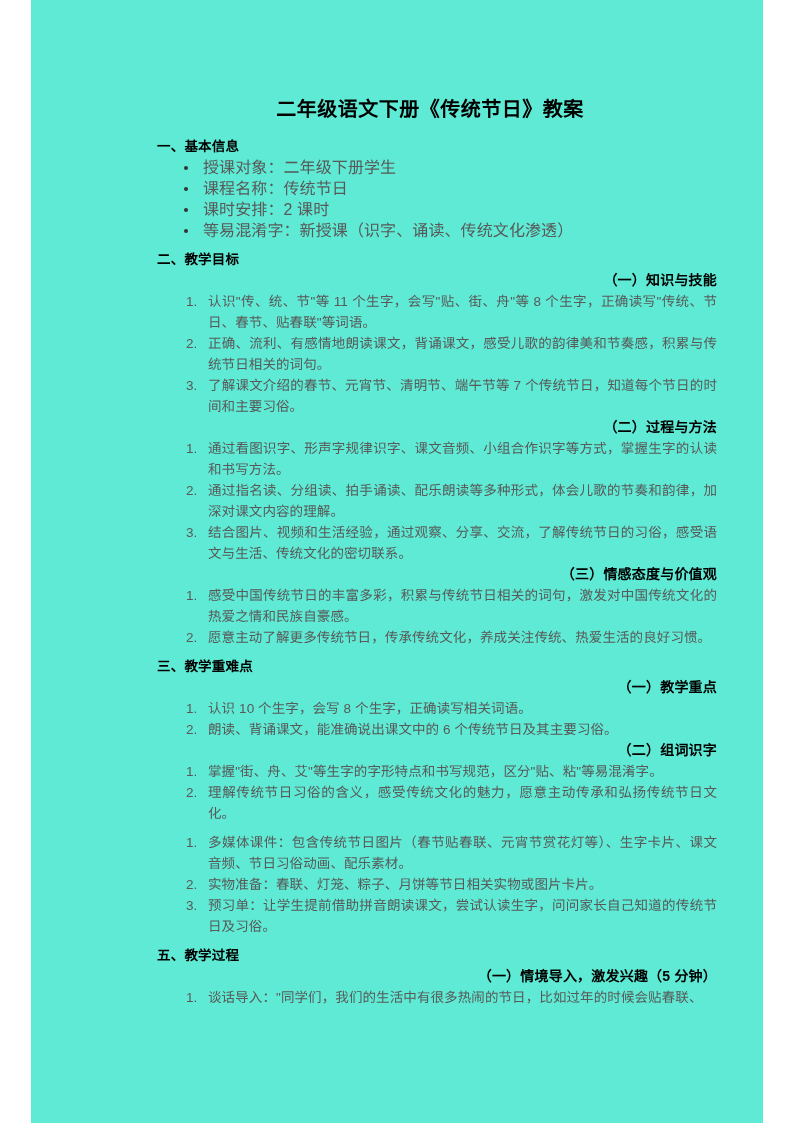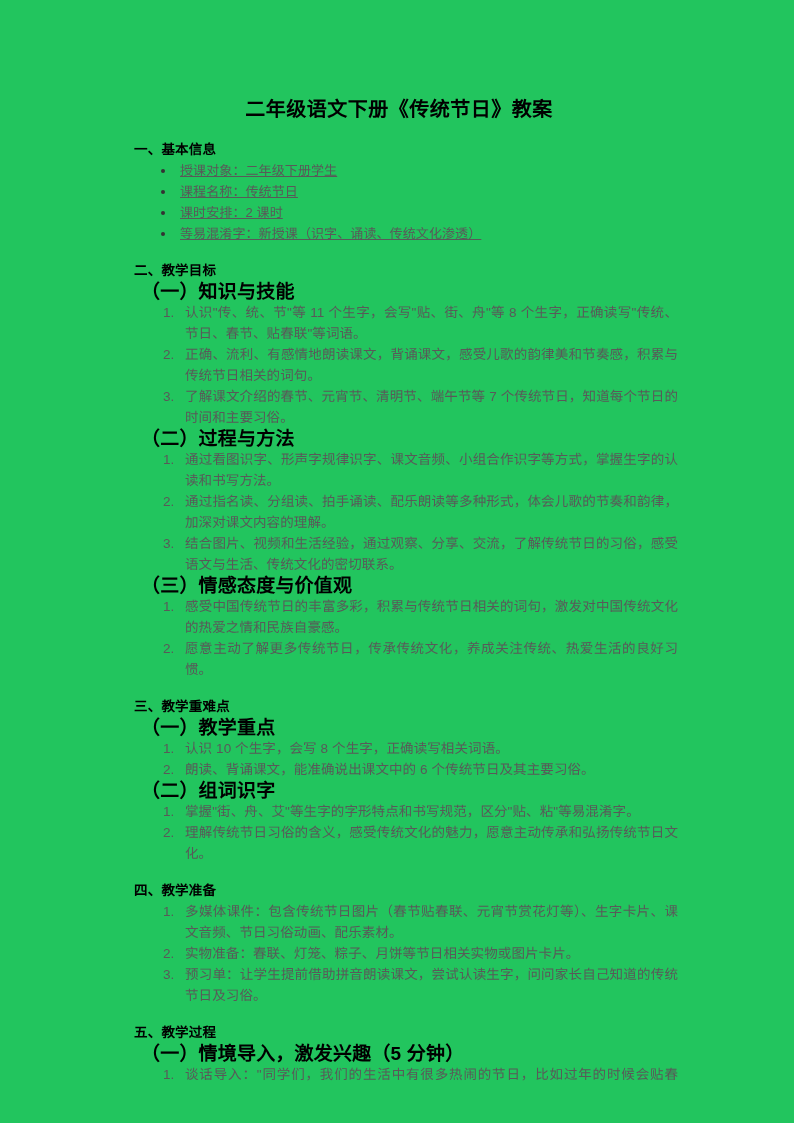--- a/index.html
+++ b/index.html
@@ -3,24 +3,24 @@
 <meta charset="utf-8">
 <title>二年级语文下册《传统节日》教案</title>
 <style>
   html, body {
     margin: 0;
     padding: 0;
     background: #ffffff;
   }
   .page {
     position: relative;
-    width: 794px;
+    width: 732px;
     height: 1123px;
     margin: 0 auto;
-    background: #22c55e;
+    background: #5eead4;
     overflow: hidden;
     font-family: "Liberation Sans", "DejaVu Sans", sans-serif;
     box-sizing: border-box;
   }
   .content {
     position: absolute;
     left: 104px;
     top: 96px;
     width: 590px;
   }
@@ -36,42 +36,42 @@
   .h1 {
     font-size: 13.5px;
     font-weight: bold;
     color: #000000;
     line-height: 21px;
     margin: 0;
     padding-left: 14px;
     letter-spacing: 0.2px;
   }
   .h2 {
-    font-size: 19px;
+    font-size: 14px;
     font-weight: bold;
     color: #000000;
     line-height: 21px;
     margin: 0;
     padding-left: 21px;
     letter-spacing: 0.2px;
+    text-align: right;
   }
   ul.bullets {
     list-style: none;
     margin: 0;
     padding: 0 0 0 39px;
   }
   ul.bullets > li {
     position: relative;
-    font-size: 13px;
+    font-size: 16px;
     color: #595959;
     line-height: 21px;
     padding-left: 21px;
     margin: 0;
     letter-spacing: 0.1px;
-    text-decoration: underline;
   }
   ul.bullets > li::before {
     content: "";
     position: absolute;
     left: 2px;
     top: 9px;
     width: 4px;
     height: 4px;
     border-radius: 50%;
     background: #333333;
@@ -96,21 +96,21 @@
   }
   ol.numbers > li::before {
     content: counter(itemnum) ".";
     position: absolute;
     left: 0;
     top: 0;
     width: 16px;
     text-align: left;
     color: #595959;
   }
-  .block { margin: 16px; }
+  .block { margin: 8px; }
   .clipped {
     overflow: hidden;
     max-height: 21px;
   }
 </style>
 </head>
 <body>
 
 <div class="page">
   <div class="content">
@@ -161,21 +161,20 @@
       </ol>
 
       <div class="h2">（二）组词识字</div>
       <ol class="numbers">
         <li>掌握"街、舟、艾"等生字的字形特点和书写规范，区分"贴、粘"等易混淆字。</li>
         <li>理解传统节日习俗的含义，感受传统文化的魅力，愿意主动传承和弘扬传统节日文化。</li>
       </ol>
     </div>
 
     <div class="block">
-      <div class="h1">四、教学准备</div>
       <ol class="numbers">
         <li>多媒体课件：包含传统节日图片（春节贴春联、元宵节赏花灯等）、生字卡片、课文音频、节日习俗动画、配乐素材。</li>
         <li>实物准备：春联、灯笼、粽子、月饼等节日相关实物或图片卡片。</li>
         <li>预习单：让学生提前借助拼音朗读课文，尝试认读生字，问问家长自己知道的传统节日及习俗。</li>
       </ol>
     </div>
 
     <div class="block">
       <div class="h1">五、教学过程</div>
       <div class="h2">（一）情境导入，激发兴趣（5 分钟）</div>

